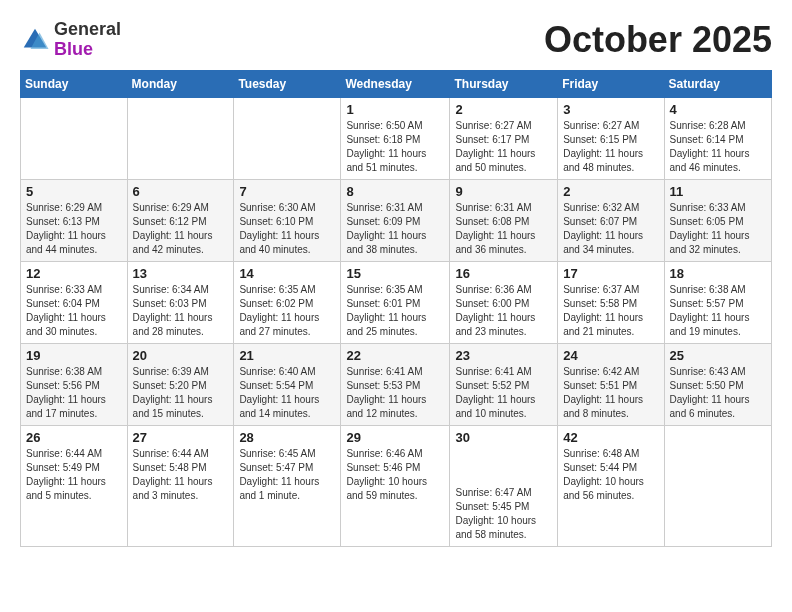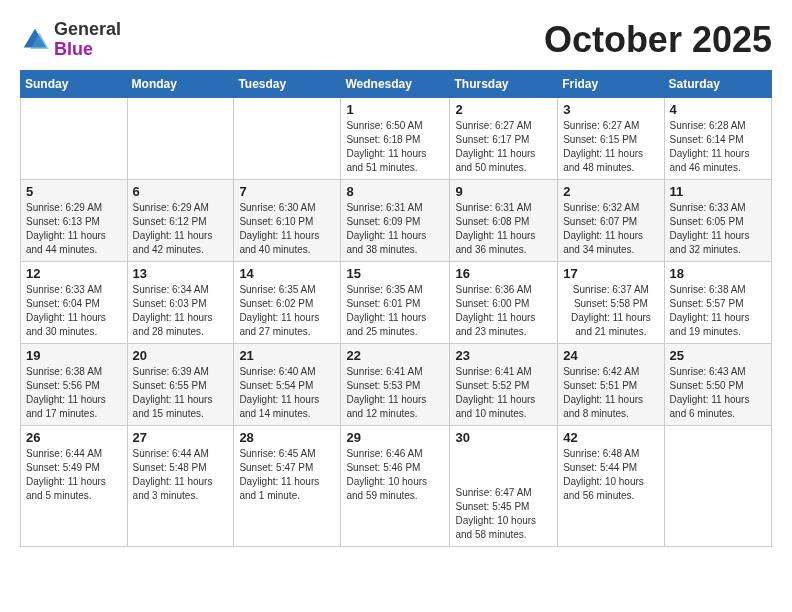--- a/index.html
+++ b/index.html
@@ -245,21 +245,21 @@
         </td>
         <td>
           <span class="day-number">16</span>
           <div class="cell-content" style="white-space: pre-line;">Sunrise: 6:36 AM
 Sunset: 6:00 PM
 Daylight: 11 hours
 and 23 minutes.</div>
         </td>
         <td>
           <span class="day-number">17</span>
-          <div class="cell-content" style="white-space: pre-line; text-align: center;">Sunrise: 6:37 AM
+          <div class="cell-content" style="white-space: pre-line;">Sunrise: 6:37 AM
 Sunset: 5:58 PM
 Daylight: 11 hours
 and 21 minutes.</div>
         </td>
         <td>
           <span class="day-number">18</span>
           <div class="cell-content" style="white-space: pre-line;">Sunrise: 6:38 AM
 Sunset: 5:57 PM
 Daylight: 11 hours
 and 19 minutes.</div>
@@ -269,21 +269,21 @@
         <td>
           <span class="day-number">19</span>
           <div class="cell-content" style="white-space: pre-line;">Sunrise: 6:38 AM
 Sunset: 5:56 PM
 Daylight: 11 hours
 and 17 minutes.</div>
         </td>
         <td>
           <span class="day-number">20</span>
           <div class="cell-content" style="white-space: pre-line;">Sunrise: 6:39 AM
-Sunset: 6:55 PM
+Sunset: 5:20 PM
 Daylight: 11 hours
 and 15 minutes.</div>
         </td>
         <td>
           <span class="day-number">21</span>
           <div class="cell-content" style="white-space: pre-line;">Sunrise: 6:40 AM
 Sunset: 5:54 PM
 Daylight: 11 hours
 and 14 minutes.</div>
         </td>

